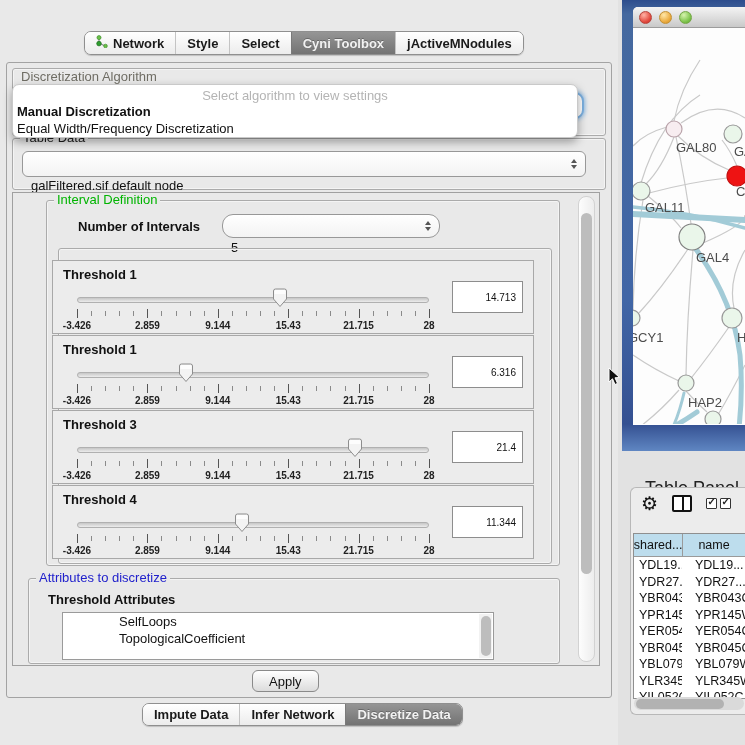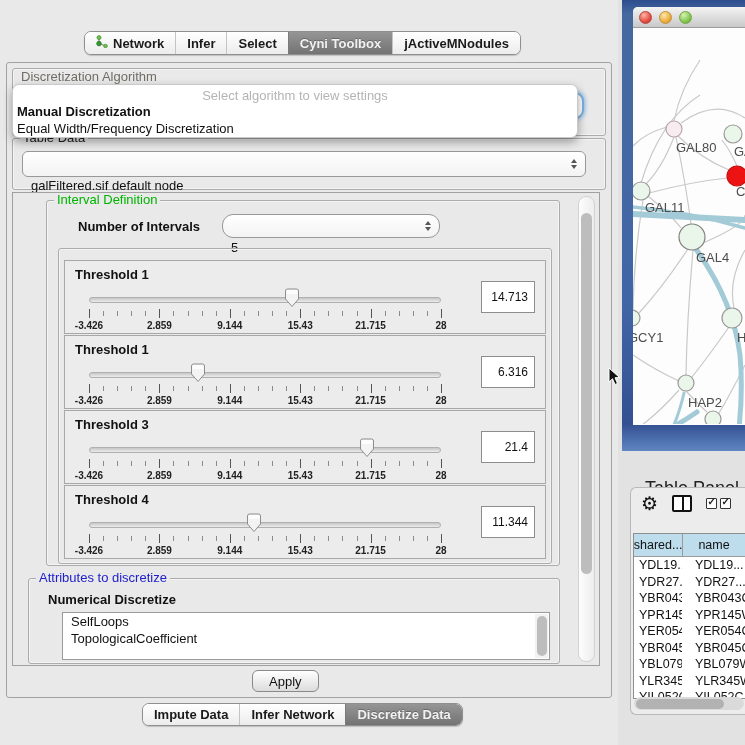--- a/index.html
+++ b/index.html
@@ -65,22 +65,22 @@
   .th-label { position:absolute; left:10px; top:6px; font-size:13px; font-weight:bold; color:#111; }
   .slider-area { position:absolute; left:10px; top:24px; width:380px; height:48px; }
   .track { position:absolute; left:14px; top:12px; width:352px; height:6px; border:1px solid #b0b0b0; border-radius:4px;
     background:linear-gradient(#c6c6c6,#ececec); }
   .thumb-holder { position:absolute; top:3px; width:18px; height:20px; transform:translateX(-50%); }
   .ticks { position:absolute; left:14px; top:24px; width:352px; height:10px; }
   .tick { position:absolute; top:2px; width:1px; height:5px; background:#8a8a8a; }
   .tick.major { top:0; height:9px; background:#555; }
   .tick-labels { position:absolute; left:14px; top:35px; width:352px; height:12px; }
   .tick-label { position:absolute; transform:translateX(-50%); font-size:10px; font-weight:bold; color:#222; white-space:nowrap; }
-  .val-field { position:absolute; right:10px; top:20px; width:54px; height:32px; border:1px solid #8d8d8d;
-    background:#fff; font-family:"Liberation Sans",sans-serif; font-size:12px; color:#111; text-align:right; padding:0 6px; }
+  .val-field { position:absolute; right:10px; top:20px; width:71px; height:32px; border:1px solid #8d8d8d;
+    background:#fff; font-family:"Liberation Sans",sans-serif; font-size:10px; color:#111; text-align:right; padding:0 6px; }
 
   .list-box { background:#fff; border:1px solid #9a9a9a; font-size:13px; color:#111; overflow:hidden; position:relative; }
   .list-box .item { padding:1px 0 1px 8px; height:17px; line-height:15px; white-space:nowrap; }
   .list-scroll { position:absolute; right:1px; top:1px; width:13px; bottom:1px; background:#f2f2f2; }
   .list-scroll .thumb { position:absolute; left:1.5px; top:2px; width:10px; height:40px; background:#bdbdbd; border-radius:5px; }
 
   .apply-btn { border:1px solid #8a8a8a; border-radius:6px; background:linear-gradient(#ffffff,#dcdcdc);
     font-family:"Liberation Sans",sans-serif; font-size:13px; color:#111; padding:2px 16px; height:22px; }
 
   
@@ -130,21 +130,21 @@
       <div class="seg-item">
         <span><svg width="12" height="13" viewBox="0 0 12 13">
             <path d="M3 3 L3 8 M4.5 8.8 L9 11" stroke="#8a8a8a" stroke-width="1.2" fill="none"></path>
             <circle cx="3" cy="2.6" r="2" fill="#6cc24a" stroke="#3f8f2d" stroke-width="0.7"></circle>
             <circle cx="3" cy="8.6" r="2.3" fill="#2f9e2f" stroke="#1f6f1f" stroke-width="0.7"></circle>
             <circle cx="9.5" cy="11" r="1.8" fill="#6cc24a" stroke="#3f8f2d" stroke-width="0.7"></circle>
           </svg></span>
         <span>Network</span>
       </div>
       <div class="seg-item">
-        <span>Infer</span>
+        <span>Style</span>
       </div>
       <div class="seg-item">
         <span>Select</span>
       </div>
       <div class="seg-item selected">
         <span>Cyni Toolbox</span>
       </div>
       <div class="seg-item">
         <span>jActiveMNodules</span>
       </div>
@@ -183,21 +183,21 @@
   <div class="abs noi-label" style="left:78px; top:219px;">Number of Intervals</div>
   <div class="abs combo" style="left:222px; top:214px; width:218px; height:24px; border-radius:11px;">
     <span class="val">5</span>
     <span class="stepper">
         <i class="up"></i>
         <i class="dn"></i>
       </span>
   </div>
 
   <div class="abs group" style="left:58px; top:248px; width:494px; height:316px;"></div>
-  <div class="abs" style="left:64px; top:260px; width:482px;" id="thresholds">
+  <div class="abs" style="left:52px; top:260px; width:482px;" id="thresholds">
       <div class="th-row">
         <div class="th-label">Threshold 1</div>
         <div class="slider-area">
           <div class="track"></div>
           <div class="ticks">
             <div class="tick major" style="left:0%"></div>
             <div class="tick" style="left:4%"></div>
             <div class="tick" style="left:8%"></div>
             <div class="tick" style="left:12%"></div>
             <div class="tick" style="left:16%"></div>
@@ -376,22 +376,22 @@
               <path d="M2.5 3 Q2.5 1 4.5 1 L13.5 1 Q15.5 1 15.5 3 L15.5 11 L9 18.5 L2.5 11 Z" fill="#f3f3f3" stroke="#8d8d8d" stroke-width="1"></path>
               <path d="M3.5 3.2 Q3.5 2 5 2 L13 2 Q14.5 2 14.5 3.2 L14.5 6 L3.5 6 Z" fill="#fdfdfd"></path>
             </svg></div>
         </div>
         <input class="val-field" type="text" value="11.344" style="">
       </div>
     </div>
 
   <div class="abs group" style="left:28px; top:578px; width:532px; height:86px;"></div>
   <div class="abs group-title gt-blue" style="left:36px; top:571px;">Attributes to discretize</div>
-  <div class="abs" style="left:48px; top:592px; font-size:13px; font-weight:bold; color:#111;">Numerical Discretize</div>
-  <div class="abs list-box" style="left:62px; top:612px; width:488px; height:48px;" id="attr-list">
+  <div class="abs" style="left:48px; top:592px; font-size:13px; font-weight:bold; color:#111;">Threshold Attributes</div>
+  <div class="abs list-box" style="left:62px; top:612px; width:432px; height:48px;padding-left:48px;" id="attr-list">
 
   <div class="item">SelfLoops</div>
       <div class="item">TopologicalCoefficient</div>
       <div class="list-scroll">
         <span class="thumb"></span>
       </div>
     </div>
 
   <button class="abs apply-btn" style="left:252px; top:670px;">Apply</button>
 

